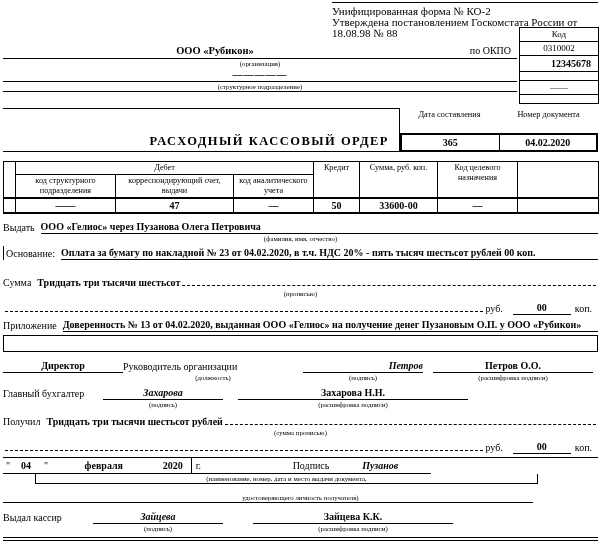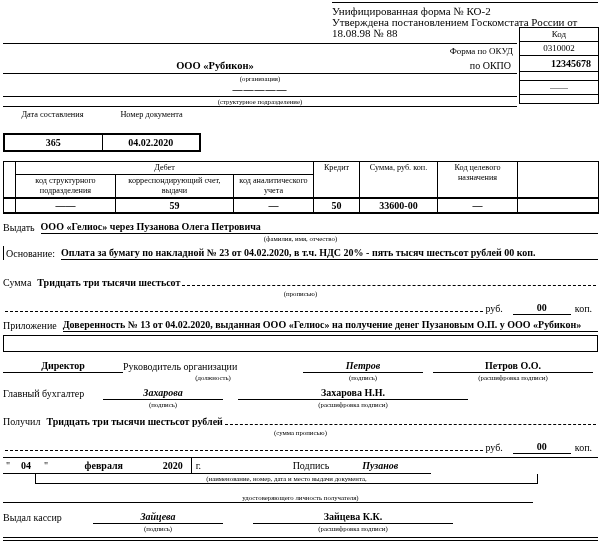--- a/index.html
+++ b/index.html
@@ -76,33 +76,35 @@
   <div class="abs codebox">
     <div class="c-row">Код</div>
     <div class="c-row">0310002</div>
     <div class="c-strong">12345678</div>
     <div class="c-blank"></div>
     <div class="c-row">——</div>
     <div class="c-last"></div>
   </div>
 
   <div class="abs hleft">
-    <div class="hl1">Форма по ОКУД</div>
     <div class="hl2">
       <span class="org">ООО «Рубикон»</span>
       <span class="okpo">по ОКПО</span>
     </div>
     <div class="hint">(организация)</div>
     <div class="hl4">—————</div>
     <div class="hint hl5">(структурное подразделение)</div>
   </div>
 
   <div class="flow">
 
     <div class="titlerow">
+      <div class="title-cell">
+        <span class="title-text">РАСХОДНЫЙ КАССОВЫЙ ОРДЕР</span>
+      </div>
       <div class="numtbl">
         <div class="nt-h">
           <div>Дата составления</div>
           <div>Номер документа</div>
         </div>
         <div class="nt-v">
           <div>365</div>
           <div>04.02.2020</div>
         </div>
       </div>
@@ -129,21 +131,21 @@
         <td rowspan="2"></td>
       </tr>
       <tr>
         <td>код структурного подразделения</td>
         <td>корреспондирующий счет, выдачи</td>
         <td>код аналитического учета</td>
       </tr>
       <tr class="data">
         <td></td>
         <td>——</td>
-        <td>59</td>
+        <td>47</td>
         <td>—</td>
         <td>50</td>
         <td>33600-00</td>
         <td>—</td>
         <td></td>
       </tr>
     </tbody>
       </table>
 
     <div class="line" style="margin-top:6px;">
@@ -180,21 +182,21 @@
       <span class="grow ul">
           <span class="val">Доверенность № 13 от 04.02.2020, выданная ООО «Гелиос» на получение денег Пузановым О.П. у ООО «Рубикон»</span>
         </span>
     </div>
     <div class="emptybox"></div>
 
     <div class="line" style="margin-top:7px;">
       <span class="seg ul val" style="width:120px;">Директор</span>
       <span class="seg" style="width:150px;text-align:left;">Руководитель организации</span>
       <span class="seg" style="width:30px;"></span>
-      <span class="seg ul sig-it" style="width:120px;">Петров</span>
+      <span class="seg ul sig-it" style="width:120px;text-align:right;">Петров</span>
       <span class="seg" style="width:10px;"></span>
       <span class="seg ul val" style="width:160px;">Петров О.О.</span>
     </div>
     <div class="hintrow">
       <span class="seg" style="width:150px;"></span>
       <span class="seg" style="width:120px;">(должность)</span>
       <span class="seg" style="width:30px;"></span>
       <span class="seg" style="width:120px;">(подпись)</span>
       <span class="seg" style="width:10px;"></span>
       <span class="seg" style="width:160px;">(расшифровка подписи)</span>

